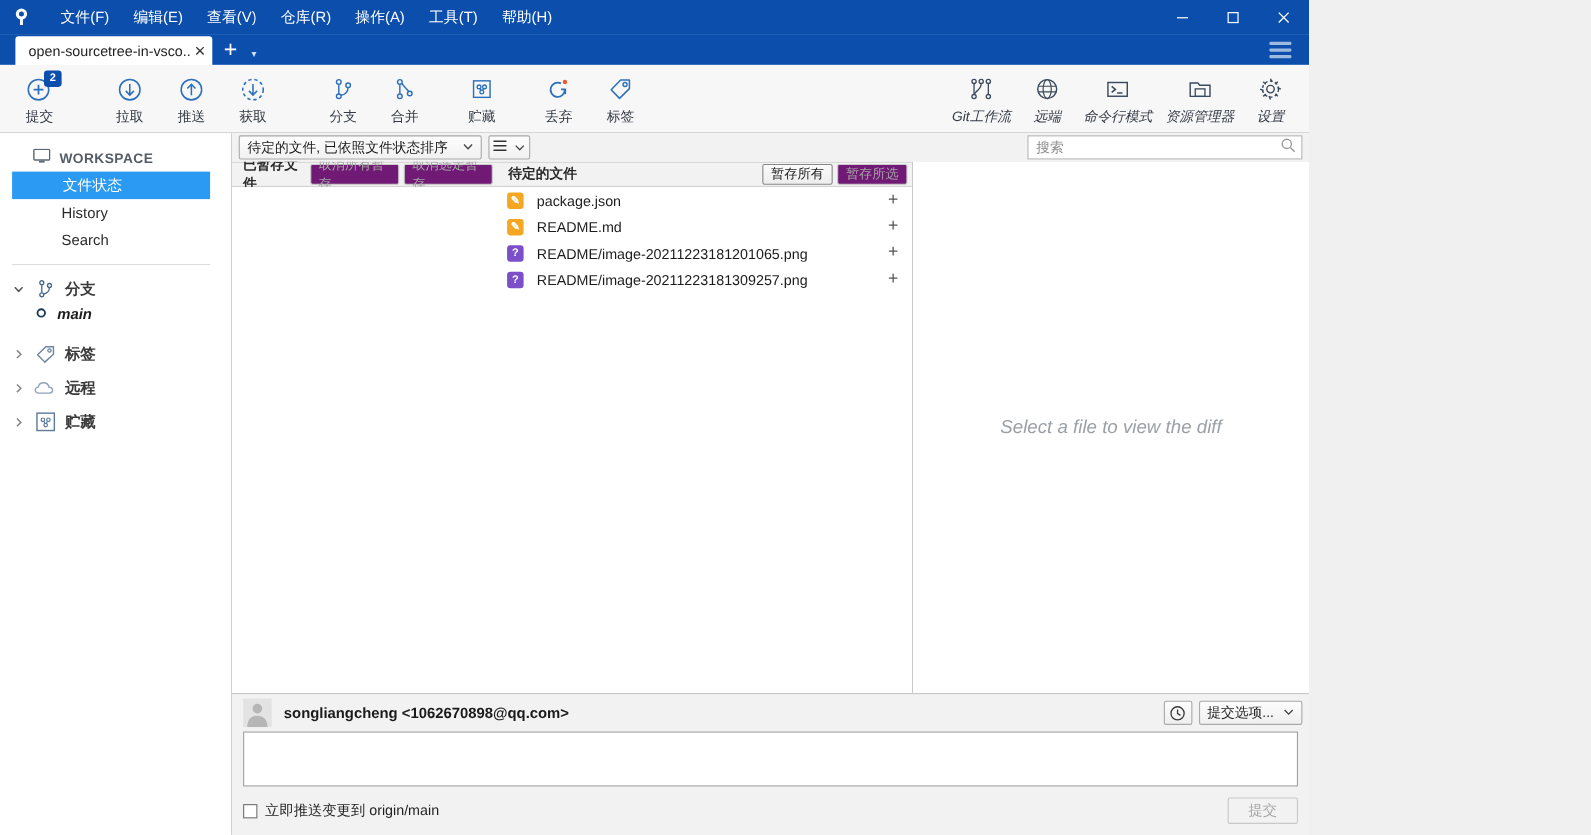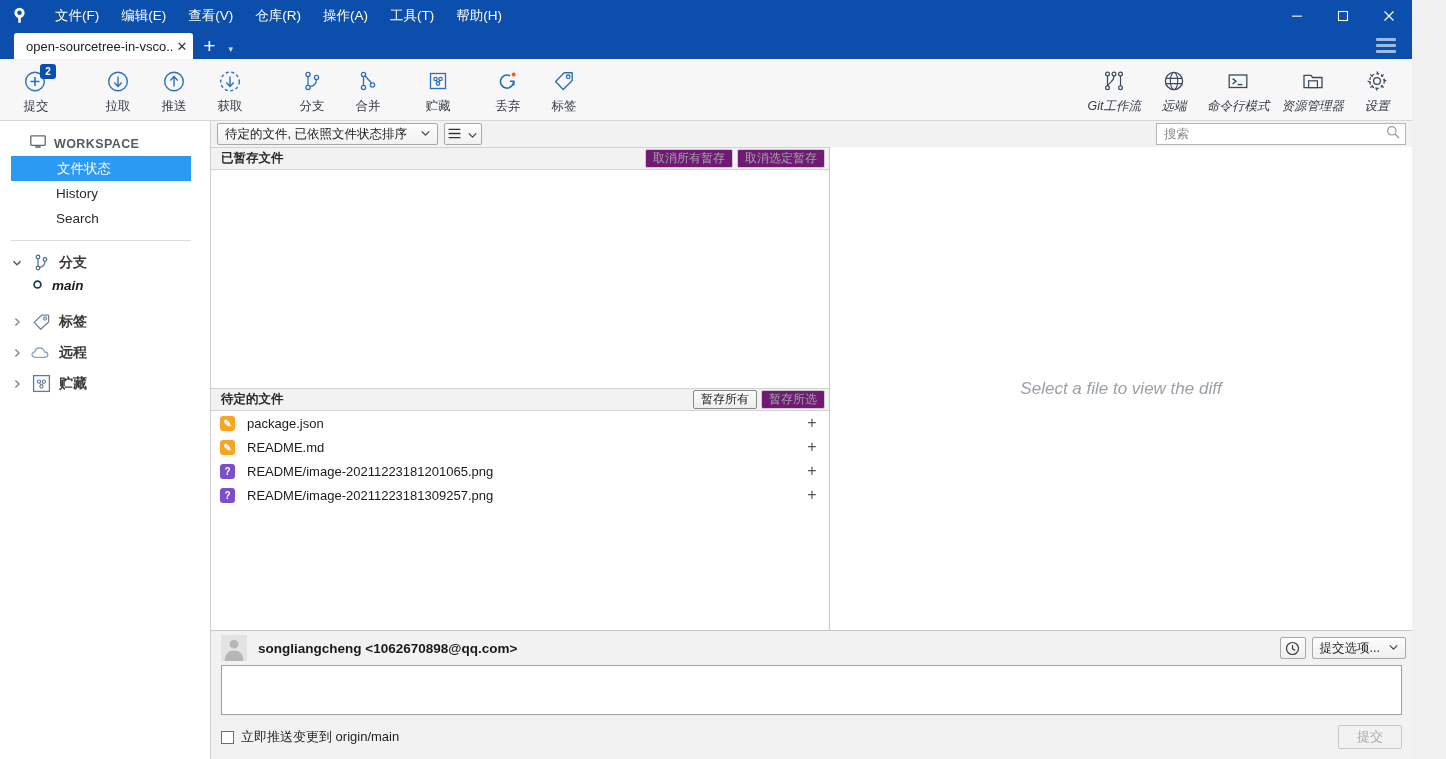--- a/index.html
+++ b/index.html
@@ -5,21 +5,21 @@
 <style>
   * { box-sizing: border-box; margin: 0; padding: 0; }
   html, body {
     width: 1446px; height: 759px;
     font-family: "Liberation Sans", sans-serif;
     background: #f0f0f0;
     overflow: hidden;
   }
   .app {
     position: relative;
-    width: 1412px; height: 759px;
+    width: 1190px; height: 759px;
     display: flex; flex-direction: column;
     background: #ffffff;
   }
 
   
   .titlebar {
     height: 31px;
     background: #0B4EAB;
     display: flex; align-items: center;
     flex: 0 0 auto;
@@ -238,21 +238,21 @@
     color: #333; background: transparent;
   }
   .searchbox input::placeholder { color: #8a8a8a; }
 
   .panes {
     flex: 1 1 auto;
     display: flex; min-height: 0;
   }
   .filepanes {
     width: 619px; min-width: 619px;
-    display: flex; flex-direction: column;
+    display: flex; flex-direction: row;
     border-right: 1px solid #c8c8c8;
     background: #ffffff;
     min-height: 0;
   }
   .pane-header {
     height: 23px;
     background: #f2f2f2;
     border-top: 1px solid #d2d2d2;
     border-bottom: 1px solid #d2d2d2;
     display: flex; align-items: center;

